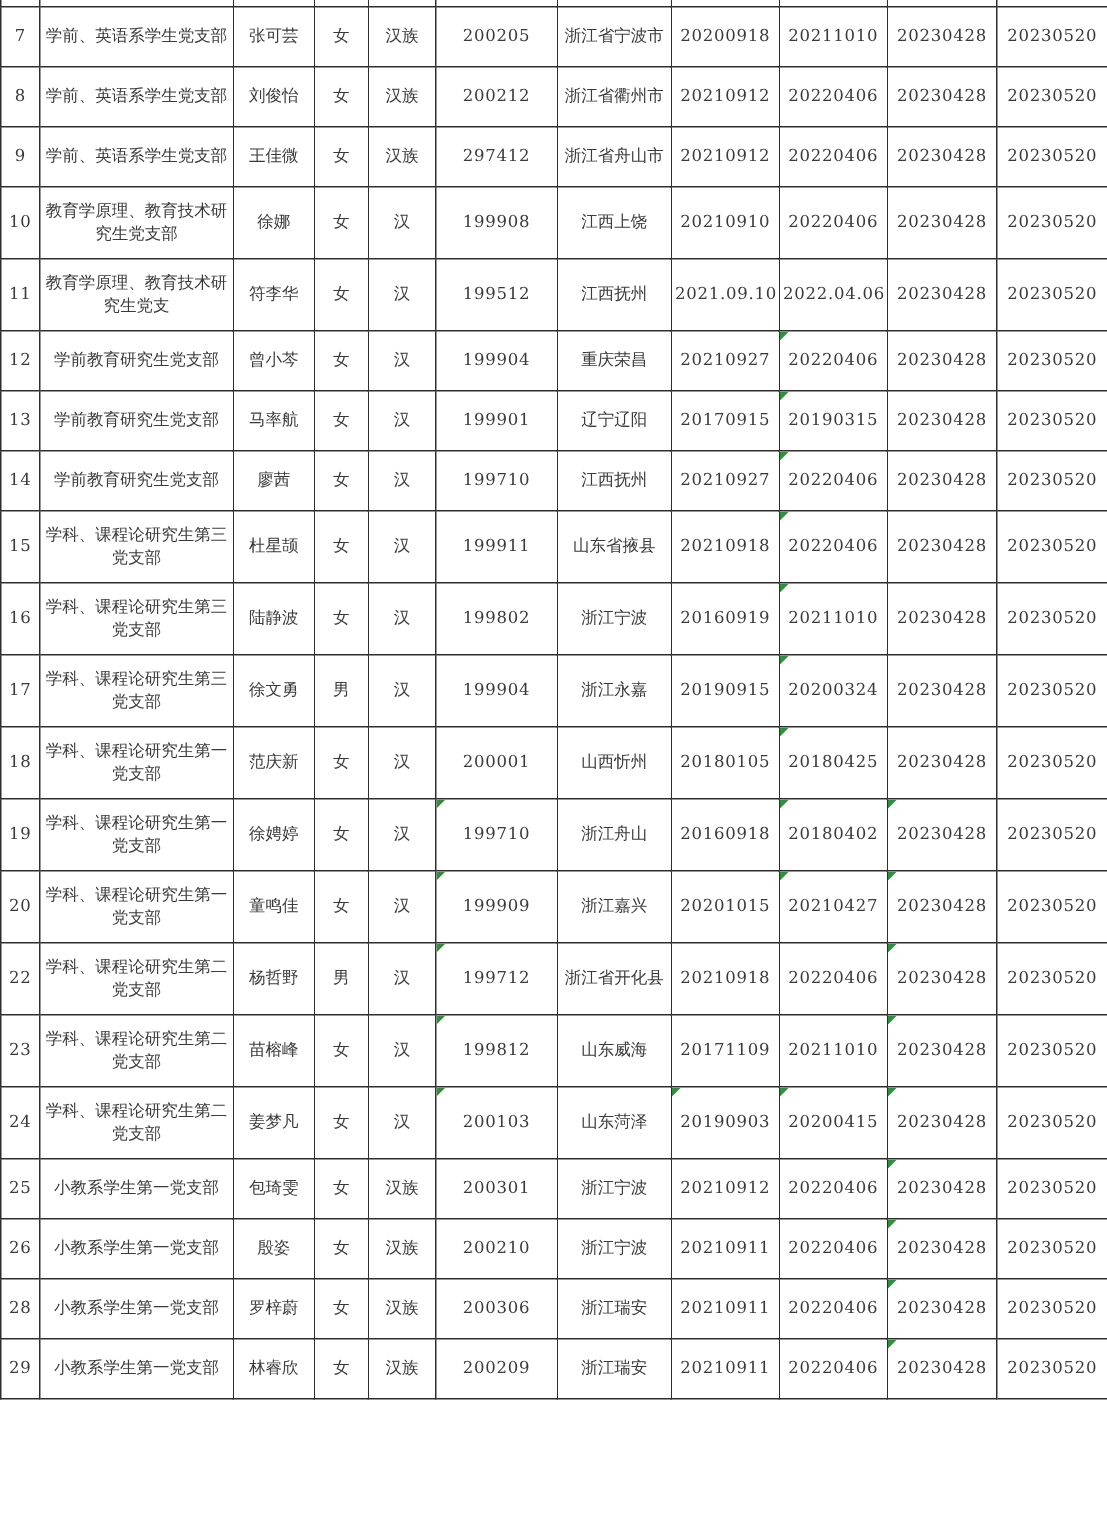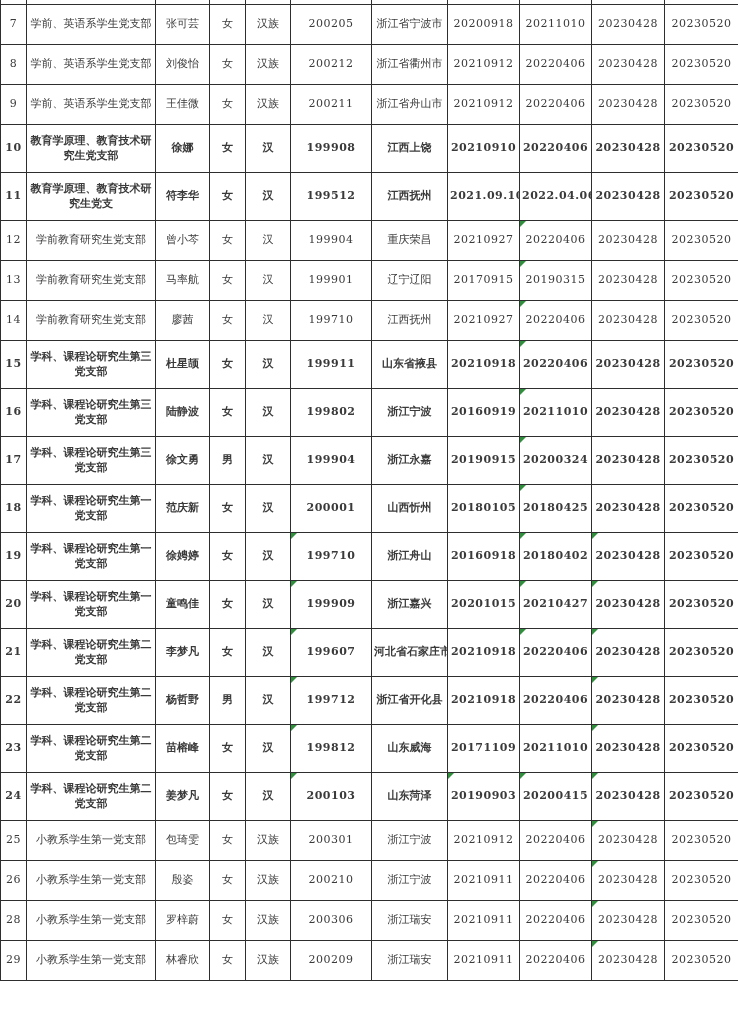--- a/index.html
+++ b/index.html
@@ -18,21 +18,21 @@
     text-align:center;vertical-align:middle;
     font-size:11px;line-height:1.35;
     padding:1px 2px;position:relative;
     overflow:visible;white-space:nowrap;
     background:#fff;
   }
   table.grid td.c-branch{white-space:normal;padding:1px 3px;}
   table.grid td.c-num{font-size:11px;}
   td.c-birth,td.c-d1,td.c-d2,td.c-d3,td.c-d4,td.c-num{letter-spacing:0.5px;}
   tr.row-short{height:40px;}
-  tr.row-tall{height:48px;font-weight:bold;}
+  tr.row-tall{height:48px;}
   tr.row-spacer{height:12px;}
   tr.row-spacer td{padding:0;}
   .tri{
     position:absolute;left:0;top:0;width:6px;height:6px;
     clip-path:polygon(0 0,100% 0,0 100%);
     pointer-events:none;
   }
 </style>
 </head>
 <body>
@@ -91,21 +91,21 @@
           <td class="c-d2">20220406</td>
           <td class="c-d3">20230428</td>
           <td class="c-d4">20230520</td>
         </tr>
         <tr class="row-short">
           <td class="c-num">9</td>
           <td class="c-branch">学前、英语系学生党支部</td>
           <td class="c-name">王佳微</td>
           <td class="c-gender">女</td>
           <td class="c-ethnicity">汉族</td>
-          <td class="c-birth">200211</td>
+          <td class="c-birth">297412</td>
           <td class="c-place">浙江省舟山市</td>
           <td class="c-d1">20210912</td>
           <td class="c-d2">20220406</td>
           <td class="c-d3">20230428</td>
           <td class="c-d4">20230520</td>
         </tr>
         <tr class="row-tall">
           <td class="c-num">10</td>
           <td class="c-branch">教育学原理、教育技术研究生党支部</td>
           <td class="c-name">徐娜</td>
@@ -238,33 +238,20 @@
         <tr class="row-tall">
           <td class="c-num">20</td>
           <td class="c-branch">学科、课程论研究生第一党支部</td>
           <td class="c-name">童鸣佳</td>
           <td class="c-gender">女</td>
           <td class="c-ethnicity">汉</td>
           <td class="c-birth">199909<div class="tri" style="background: rgb(47, 143, 60);"></div></td>
           <td class="c-place">浙江嘉兴</td>
           <td class="c-d1">20201015</td>
           <td class="c-d2">20210427<div class="tri" style="background: rgb(47, 143, 60);"></div></td>
-          <td class="c-d3">20230428<div class="tri" style="background: rgb(47, 143, 60);"></div></td>
-          <td class="c-d4">20230520</td>
-        </tr>
-        <tr class="row-tall">
-          <td class="c-num">21</td>
-          <td class="c-branch">学科、课程论研究生第二党支部</td>
-          <td class="c-name">李梦凡</td>
-          <td class="c-gender">女</td>
-          <td class="c-ethnicity">汉</td>
-          <td class="c-birth">199607<div class="tri" style="background: rgb(47, 143, 60);"></div></td>
-          <td class="c-place">河北省石家庄市</td>
-          <td class="c-d1">20210918</td>
-          <td class="c-d2">20220406<div class="tri" style="background: rgb(47, 143, 60);"></div></td>
           <td class="c-d3">20230428<div class="tri" style="background: rgb(47, 143, 60);"></div></td>
           <td class="c-d4">20230520</td>
         </tr>
         <tr class="row-tall">
           <td class="c-num">22</td>
           <td class="c-branch">学科、课程论研究生第二党支部</td>
           <td class="c-name">杨哲野</td>
           <td class="c-gender">男</td>
           <td class="c-ethnicity">汉</td>
           <td class="c-birth">199712<div class="tri" style="background: rgb(47, 143, 60);"></div></td>

